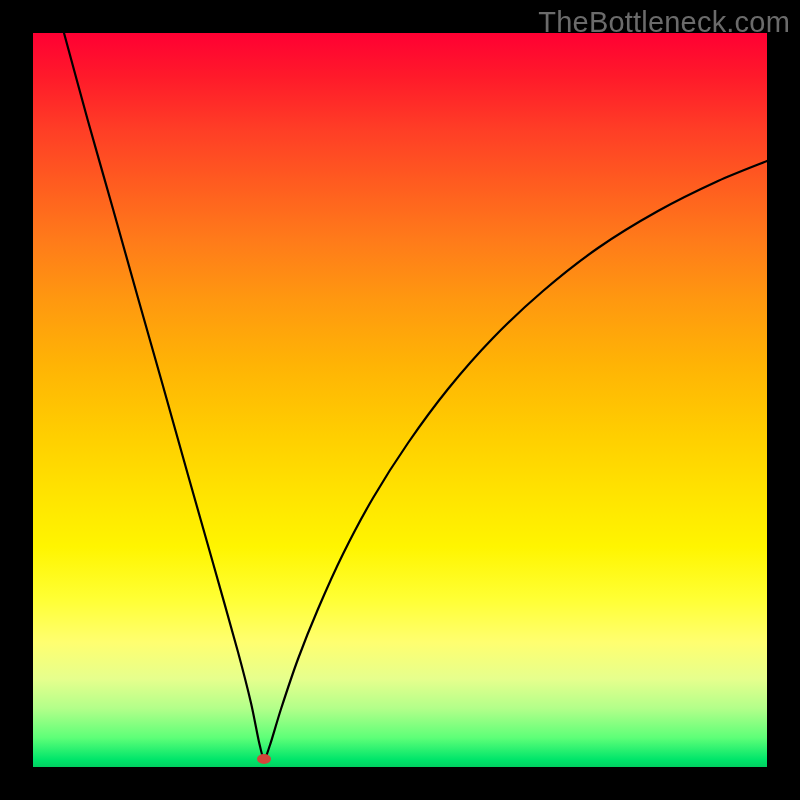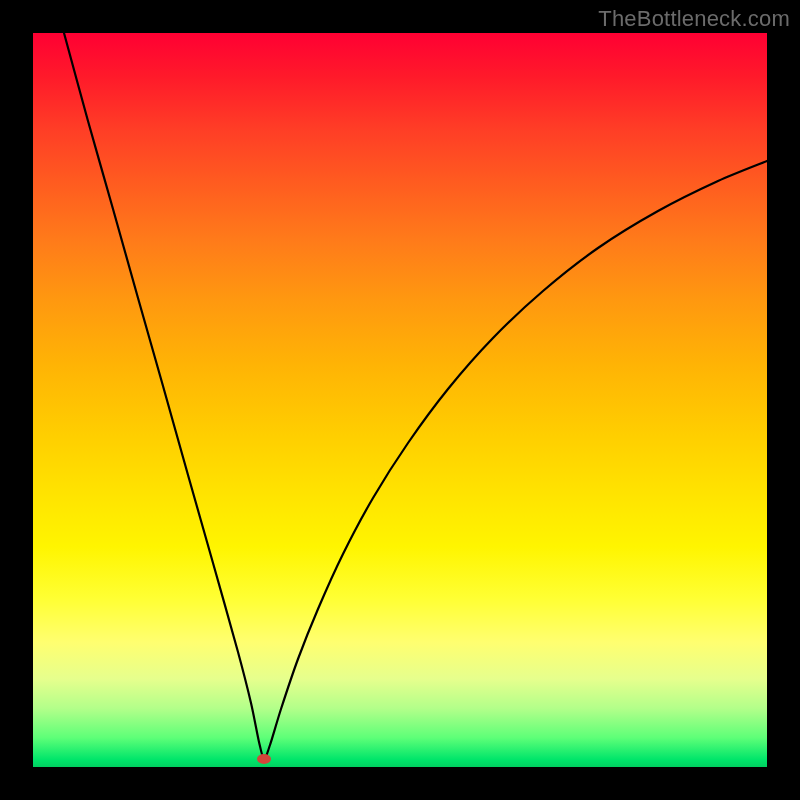--- a/index.html
+++ b/index.html
@@ -43,21 +43,21 @@
       #5eff78 96%,
       #00e56a 99%,
       #00d060 100%
     );
   }
   .watermark {
     position: absolute;
     top: 6px;
     right: 10px;
     color: #6b6b6b;
-    font-size: 22px;
+    font-size: 29px;
     font-family: Arial, sans-serif;
     letter-spacing: 0.2px;
     user-select: none;
   }
   svg.curve {
     position: absolute;
     left: 0;
     top: 0;
     width: 734px;
     height: 734px;

